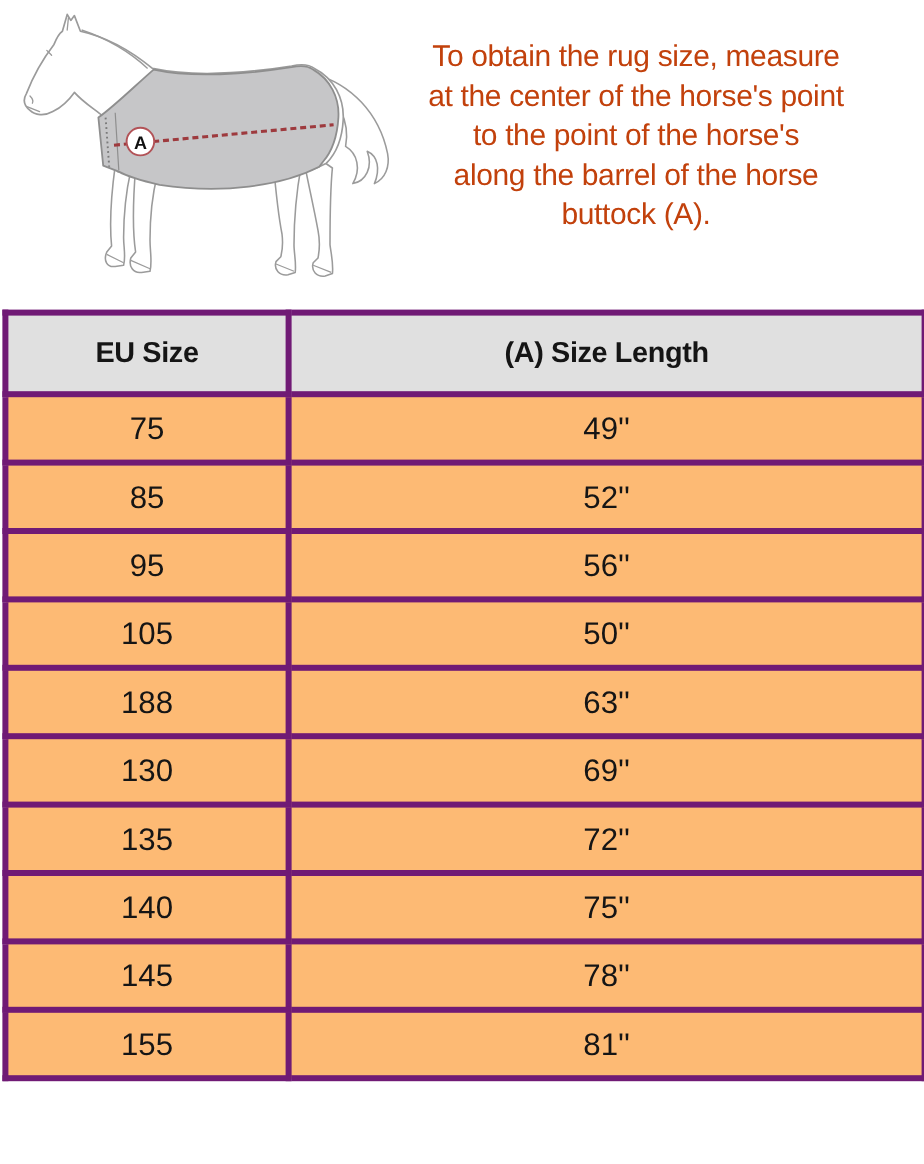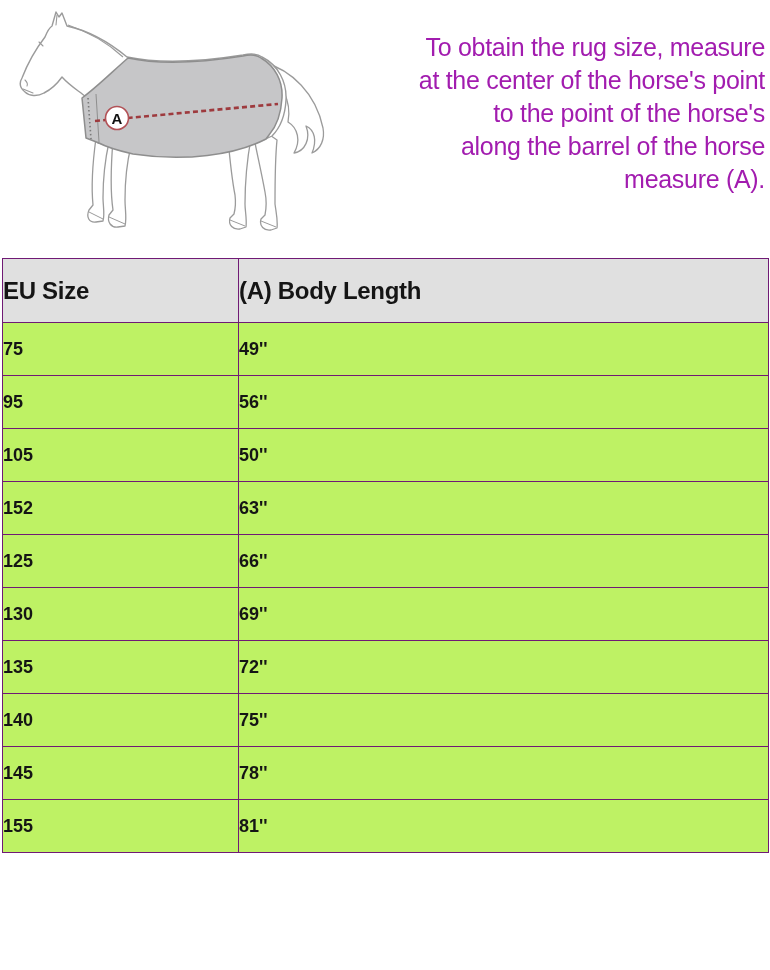--- a/index.html
+++ b/index.html
@@ -23,53 +23,53 @@
   .horse-svg {
     position: absolute;
     left: 0;
     top: 0;
   }
   .instructions {
     position: absolute;
     left: 295px;
     top: 31px;
     width: 470px;
-    text-align: right;
+    text-align: center;
     font-size: 25px;
     line-height: 33px;
     font-weight: 400;
-    color: #a21caf;
+    color: #c2410c;
     letter-spacing: -0.3px;
   }
   table.size-table {
     border-collapse: collapse;
     table-layout: fixed;
     width: 766px;
     margin-left: 2px;
   }
   table.size-table th,
   table.size-table td {
-    border: 1px solid #701a75;
-    text-align: left;
+    border: 5px solid #701a75;
+    text-align: center;
     vertical-align: middle;
     padding: 0;
   }
   table.size-table th {
     height: 63px;
     background: #e0e0e0;
     font-size: 24px;
     font-weight: 700;
     color: #151515;
     letter-spacing: -0.3px;
   }
   table.size-table td {
     height: 52px;
-    background: #bef264;
-    font-size: 18px;
-    font-weight: 700;
+    background: #fdba74;
+    font-size: 26px;
+    font-weight: 400;
     color: #151515;
   }
   col.col-eu { width: 236px; }
   col.col-len { width: 530px; }
 </style>
 </head>
 <body>
 
 <div class="page">
 
@@ -128,55 +128,55 @@
 
       <circle cx="117" cy="118" r="11.5" fill="#ffffff" stroke="#b25257" stroke-width="1.6"></circle>
       <text x="117" y="124" text-anchor="middle" font-family="Liberation Sans, sans-serif" font-size="15" font-weight="700" fill="#111111">A</text>
     </svg>
 
     <div class="instructions">
       <div>To obtain the rug size, measure</div>
       <div>at the center of the horse's point</div>
       <div>to the point of the horse's</div>
       <div>along the barrel of the horse</div>
-      <div>measure (A).</div>
+      <div>buttock (A).</div>
     </div>
   </div>
 
   <table class="size-table">
     <colgroup>
       <col class="col-eu">
       <col class="col-len">
     </colgroup>
     <thead>
       <tr>
         <th>EU Size</th>
-        <th>(A) Body Length</th>
+        <th>(A) Size Length</th>
       </tr>
     </thead>
     <tbody>
       <tr>
         <td>75</td>
         <td>49''</td>
+      </tr>
+      <tr>
+        <td>85</td>
+        <td>52''</td>
       </tr>
       <tr>
         <td>95</td>
         <td>56''</td>
       </tr>
       <tr>
         <td>105</td>
         <td>50''</td>
       </tr>
       <tr>
-        <td>152</td>
+        <td>188</td>
         <td>63''</td>
-      </tr>
-      <tr>
-        <td>125</td>
-        <td>66''</td>
       </tr>
       <tr>
         <td>130</td>
         <td>69''</td>
       </tr>
       <tr>
         <td>135</td>
         <td>72''</td>
       </tr>
       <tr>

